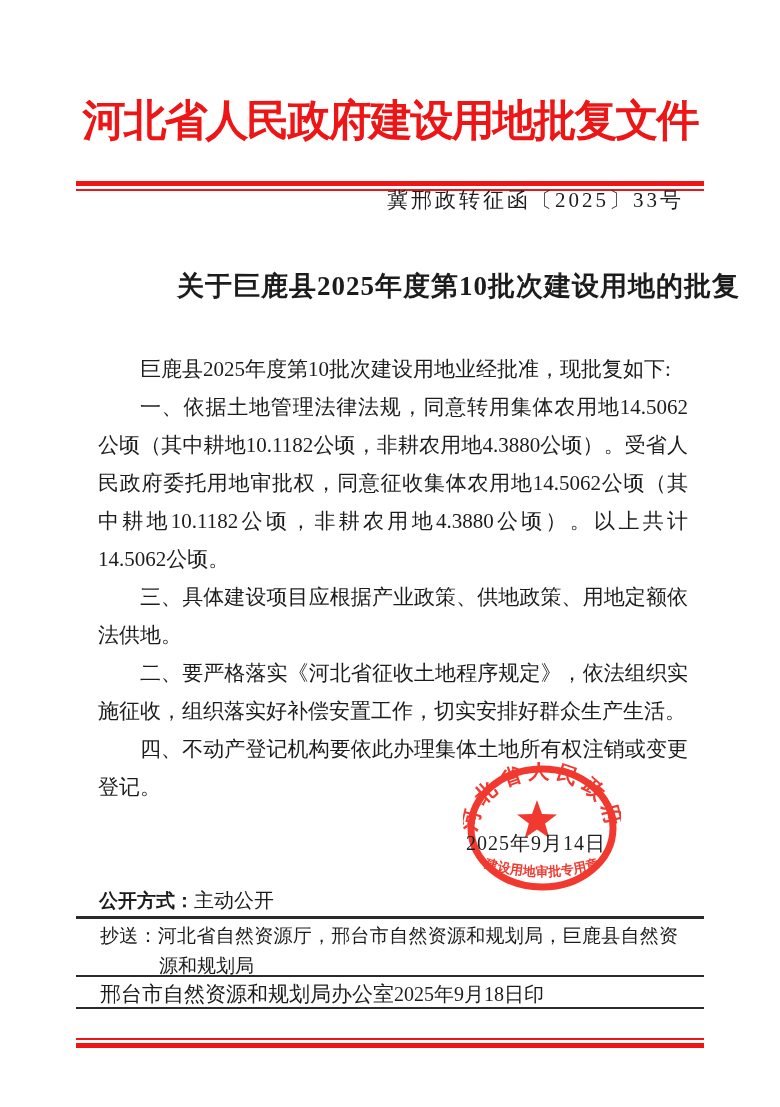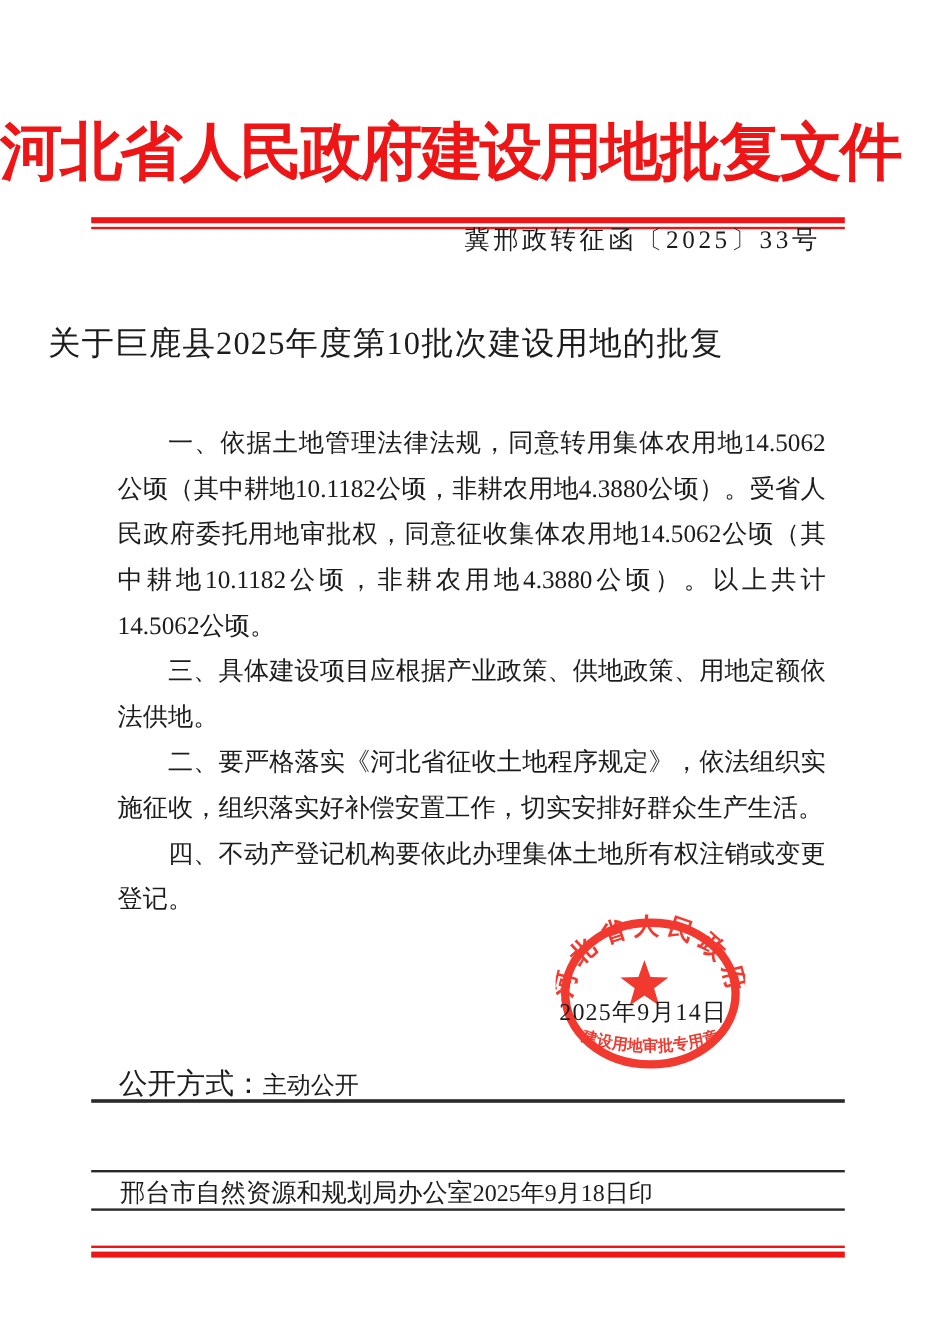--- a/index.html
+++ b/index.html
@@ -13,43 +13,44 @@
     position:relative;
     width:780px;height:1107px;
     margin:0 auto;
     background:#ffffff;
     font-family:"Liberation Serif","DejaVu Serif",serif;
     color:var(--text-black);
     overflow:hidden;
   }
   .doc-title{
     position:absolute;top:92px;left:0;right:0;
-    font-size:52px;font-weight:bold;
+    text-align:center;
+    font-size:43px;font-weight:bold;
     letter-spacing:-2px;
     color:var(--accent-red);
     white-space:nowrap;
   }
   .rule{position:absolute;left:76px;width:628px;}
   .rule .bar{width:100%;background:var(--accent-red);}
   .rule-top{top:181px;}
   .rule-top .b1{height:5px;margin-bottom:3px;}
   .rule-top .b2{height:2px;}
   .rule-bottom{top:1038px;}
   .rule-bottom .b1{height:2px;margin-bottom:3px;}
   .rule-bottom .b2{height:5px;}
   .doc-number{
     position:absolute;top:186px;right:96px;
     font-size:21px;letter-spacing:3px;
     white-space:nowrap;
     margin-left:16px;
   }
   .subject{
     position:absolute;top:268px;left:40px;right:40px;
-    text-align:left;
-    font-size:27px;font-weight:normal;letter-spacing:1px;
+    text-align:right;
+    font-size:27px;font-weight:bold;letter-spacing:1px;
     white-space:nowrap;
   }
   .body-text{
     position:absolute;top:350px;left:98px;width:590px;
     font-size:21px;line-height:38px;
     text-align:justify;
   }
   .body-text p{margin:0;}
   .body-text p.para{text-indent:2em;}
   .seal{
@@ -62,21 +63,21 @@
     font-size:20px;letter-spacing:1px;
     color:var(--text-black);
     z-index:5;white-space:nowrap;
   }
   .publicity{
     position:absolute;left:99px;top:887px;
     font-size:20px;white-space:nowrap;
   }
   .publicity .lab{
     font-family:"Liberation Sans","DejaVu Sans",sans-serif;
-    font-weight:normal;font-size:24px;
+    font-weight:bold;font-size:19px;
   }
   .hline{position:absolute;left:76px;width:628px;background:#2a2a2a;}
   .line-a{top:916px;height:2.5px;}
   .line-b{top:975px;height:1.5px;}
   .line-c{top:1007px;height:1.5px;}
   .cc{
     position:absolute;left:100px;top:921px;width:578px;
     font-size:19px;line-height:30px;
     padding-left:59px;text-indent:-59px;
     text-align:justify;
@@ -98,20 +99,21 @@
   <div class="rule rule-top">
     <div class="bar b1"></div>
     <div class="bar b2"></div>
   </div>
 
   <div class="doc-number">冀邢政转征函〔2025〕33号</div>
 
   <div class="subject">关于巨鹿县2025年度第10批次建设用地的批复</div>
 
   <div class="body-text">
+    <p class="para">巨鹿县2025年度第10批次建设用地业经批准，现批复如下:</p>
     <p class="para">一、依据土地管理法律法规，同意转用集体农用地14.5062公顷（其中耕地10.1182公顷，非耕农用地4.3880公顷）。受省人民政府委托用地审批权，同意征收集体农用地14.5062公顷（其中耕地10.1182公顷，非耕农用地4.3880公顷）。以上共计14.5062公顷。</p>
     <p class="para">三、具体建设项目应根据产业政策、供地政策、用地定额依法供地。</p>
     <p class="para">二、要严格落实《河北省征收土地程序规定》，依法组织实施征收，组织落实好补偿安置工作，切实安排好群众生产生活。</p>
     <p class="para">四、不动产登记机构要依此办理集体土地所有权注销或变更登记。</p>
   </div>
 
   <svg class="seal" width="158" height="136" viewBox="0 0 158 136" xmlns="http://www.w3.org/2000/svg">
     <ellipse cx="79" cy="66" rx="71" ry="59" fill="none" stroke="#f0281e" stroke-width="7"></ellipse>
     <path id="seal-arc" d="M 14.6,73 A 65,50 0 1 1 143.4,73" fill="none"></path>
     <text font-size="21" font-weight="bold" fill="#f0281e" font-family="Liberation Serif, serif">
@@ -125,20 +127,23 @@
   </svg>
 
   <div class="seal-date">2025年9月14日</div>
 
   <div class="publicity">
     <span class="lab">公开方式：</span><span class="val">主动公开</span>
   </div>
 
   <div class="hline line-a"></div>
 
+  <div class="cc">
+    <span>抄送：</span><span>河北省自然资源厅，邢台市自然资源和规划局，巨鹿县自然资源和规划局</span>
+  </div>
 
   <div class="hline line-b"></div>
 
   <div class="footer-row">
     <span class="office">邢台市自然资源和规划局办公室</span>
     <span class="print-date">2025年9月18日印</span>
   </div>
 
   <div class="hline line-c"></div>
 

